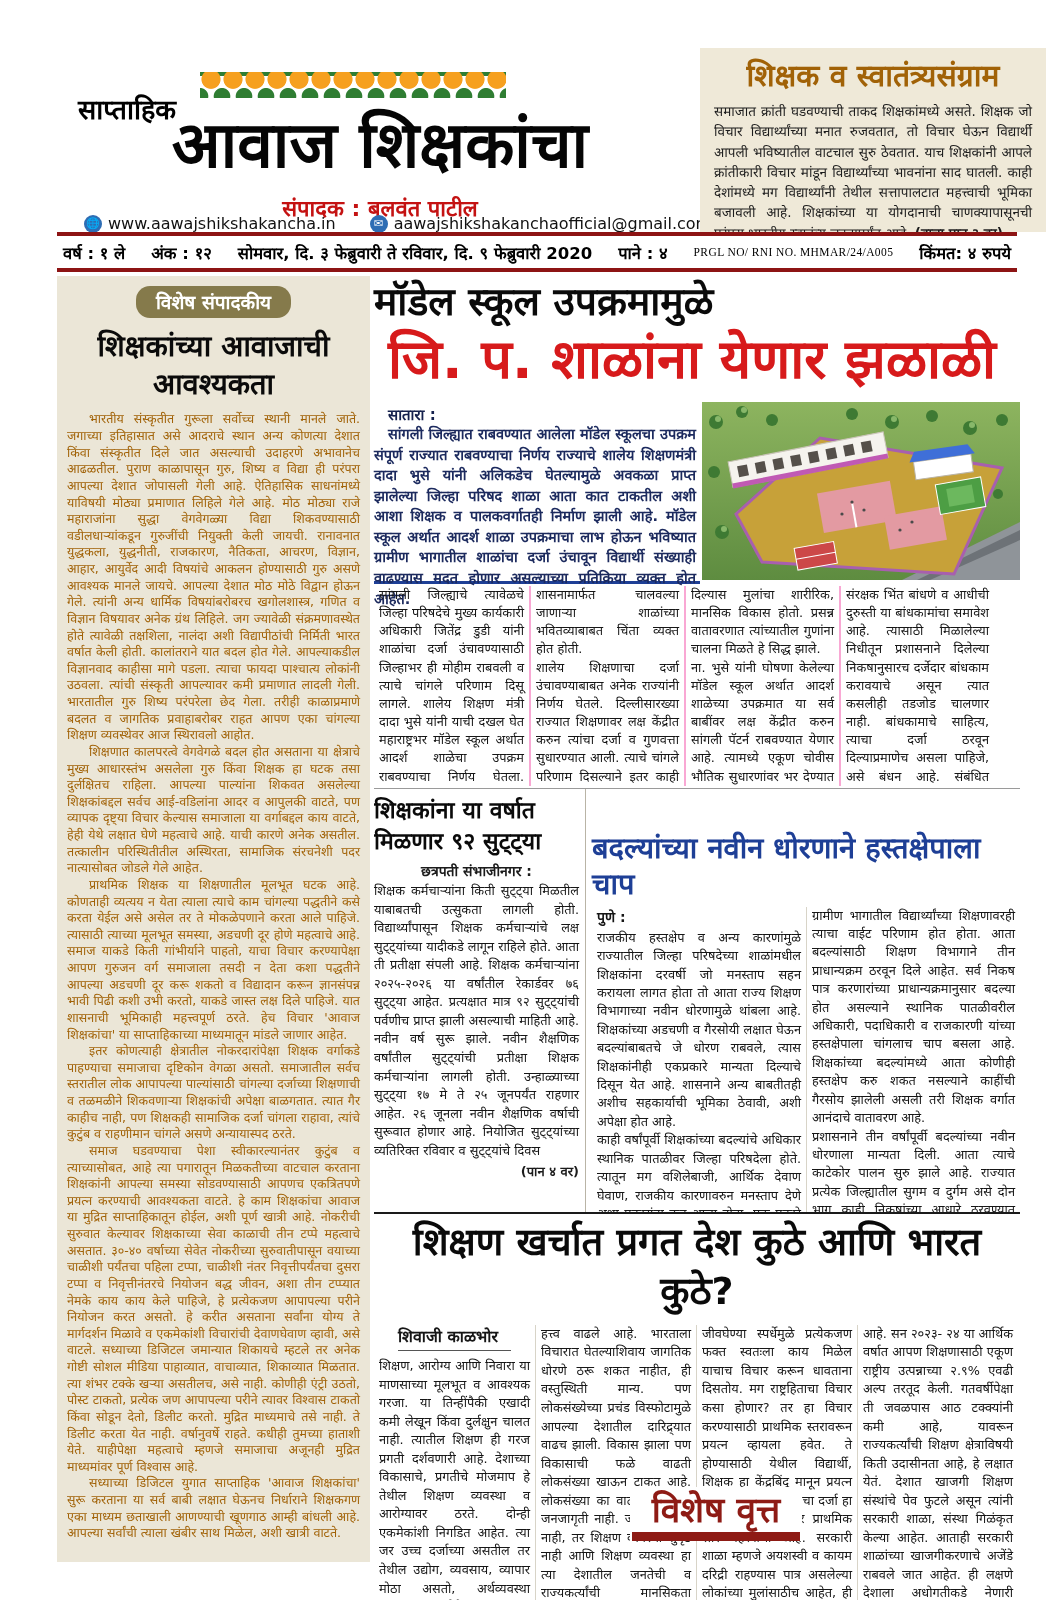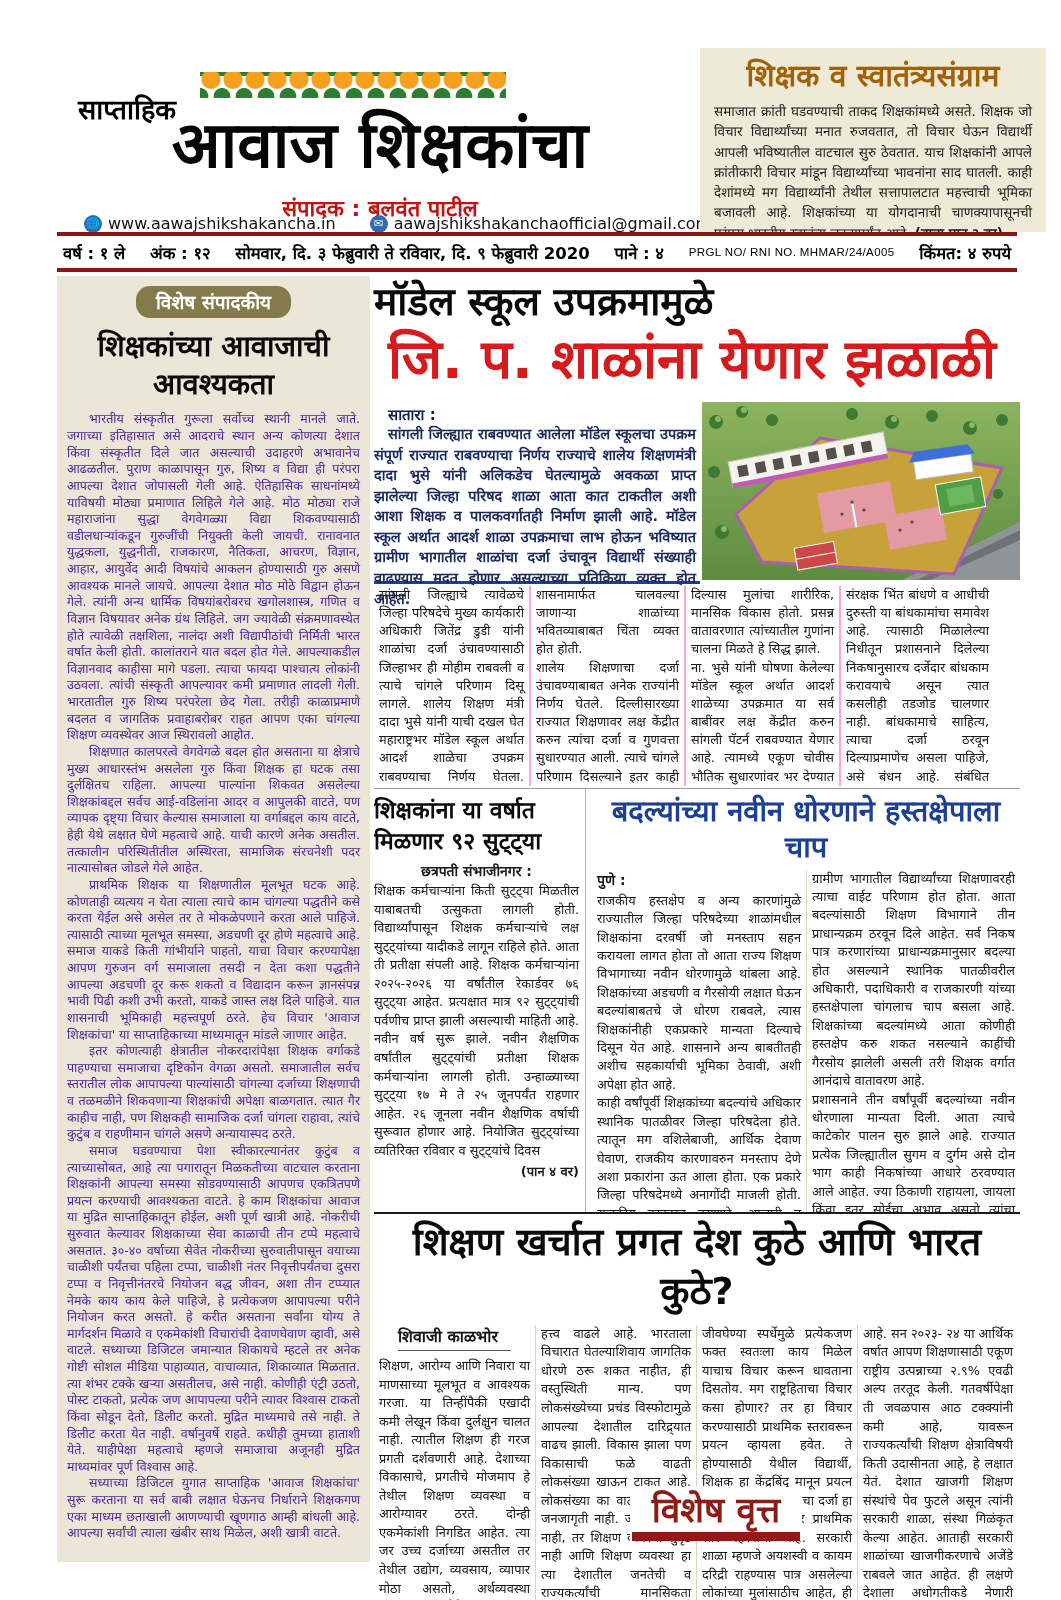--- a/index.html
+++ b/index.html
@@ -33,29 +33,29 @@
                padding:4px 14px;box-sizing:border-box;overflow:hidden;}
   .freedom-title{font-size:30px;font-weight:bold;color:#a16207;text-align:center;margin:2px 0 6px 0;}
   .freedom-body{font-size:13.5px;line-height:1.5;color:#1c1c1c;}
   .freedom-body .cont{font-weight:bold;}
 
   
   .datebar{position:absolute;left:57px;top:232px;width:948px;height:32px;
            border-top:4px solid #8d1414;border-bottom:4px solid #8d1414;
            display:flex;align-items:center;justify-content:space-between;padding:0 6px;box-sizing:content-box;}
   .datebar span{font-weight:bold;font-size:16.5px;color:#000;white-space:nowrap;}
-  .datebar .rni{font-family:Liberation Sans, sans-serif;font-weight:normal;font-size:11.5px;letter-spacing:.4px;}
+  .datebar .rni{font-family:Liberation Serif, serif;font-weight:normal;font-size:11.5px;letter-spacing:.4px;}
 
   
   .editorial{position:absolute;left:57px;top:276px;width:313px;height:1286px;background:#ebe6d7;
              padding:10px 10px;box-sizing:border-box;overflow:hidden;}
   .ed-badge{display:block;margin:0 auto;width:fit-content;background:#857a4b;color:#fff;
             font-weight:bold;font-size:19px;padding:3px 20px;border-radius:14px;}
   .ed-head{font-size:29px;font-weight:bold;color:#0a0a0a;text-align:center;line-height:1.3;margin:10px 0 8px 0;}
-  .editorial p{font-size:12.5px;line-height:1.33;margin:0;text-indent:22px;color:#4c1d95;}
+  .editorial p{font-size:12.5px;line-height:1.33;margin:0;text-indent:22px;color:#a16207;}
 
   
   .main{position:absolute;left:374px;top:278px;width:646px;height:1322px;}
   .kicker{position:absolute;left:0;top:4px;font-size:39px;font-weight:bold;color:#0a0a0a;line-height:1.0;}
   .head-red{position:absolute;left:0;top:50px;width:646px;font-size:54px;font-weight:bold;color:#d71a1b;line-height:1.2;margin-left:14px;}
   .lead-row{position:absolute;left:0;top:124px;width:646px;height:182px;display:flex;}
   .lead-wrap{width:326px;border-bottom:3px solid #1e3f96;box-sizing:border-box;padding-right:4px;}
   .lead-dateline{font-weight:bold;font-size:15px;margin:2px 0 0 14px;color:#15214d;}
   .lead-text{font-size:14.5px;font-weight:bold;color:#1c2a5e;line-height:1.42;margin:0;text-indent:14px;}
   .school-fig{width:318px;height:178px;margin-left:2px;overflow:hidden;}
@@ -65,21 +65,21 @@
   .cont-line{font-weight:bold;text-align:right;font-size:13px;margin-top:2px;}
 
   
   .middle{position:absolute;left:0;top:510px;width:646px;height:424px;border-top:1px solid #9a9a9a;
           display:flex;overflow:hidden;}
   .holidays{width:212px;box-sizing:border-box;padding:6px 6px 0 0;border-right:1px solid #b9b4a6;}
   .hol-head{font-size:23px;font-weight:bold;color:#0a0a0a;line-height:1.35;}
   .hol-date{font-weight:bold;font-size:14px;text-align:center;margin:4px 0 2px 0;}
   .hol-body{font-size:12.8px;line-height:1.45;color:#161616;}
   .transfers{width:434px;box-sizing:border-box;padding:4px 0 0 6px;}
-  .tr-head{font-size:29px;font-weight:bold;color:#1e3f96;text-align:center;line-height:1.25;}
+  .tr-head{font-size:29px;font-weight:bold;color:#1e3f96;line-height:1.25;margin-top:37px;}
   .tr-cols{display:flex;margin-top:4px;}
   .tr-col{width:214px;padding:0 5px;font-size:12.8px;line-height:1.44;color:#161616;box-sizing:border-box;}
   .tr-col + .tr-col{border-left:1px solid #d8d4c8;}
   .tr-date{font-weight:bold;font-size:14px;margin-bottom:2px;}
 
   
   .rule-dark{position:absolute;left:0;top:934px;width:646px;border-top:2px solid #1a1a1a;}
   .bottom{position:absolute;left:0;top:940px;width:646px;height:382px;overflow:hidden;}
   .bot-head{font-size:38px;font-weight:bold;color:#0a0a0a;text-align:center;line-height:1.3;}
   .bot-cols{display:flex;margin-top:8px;position:relative;height:320px;overflow:hidden;}

